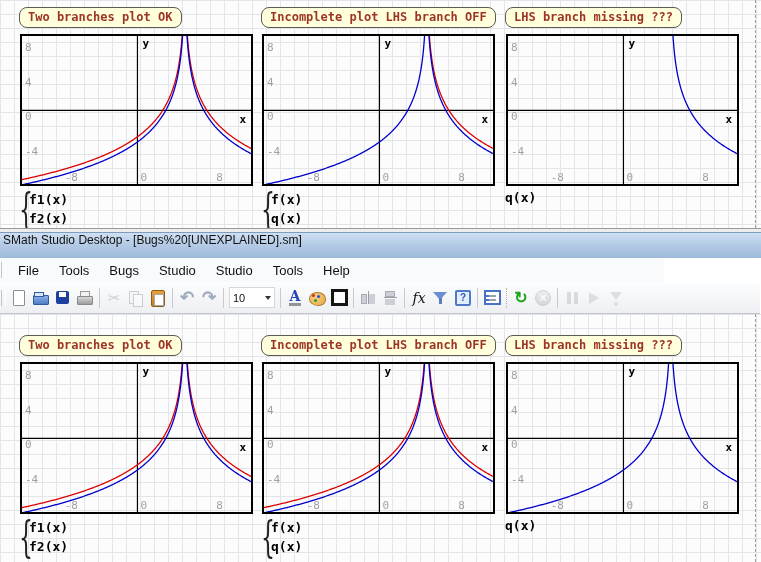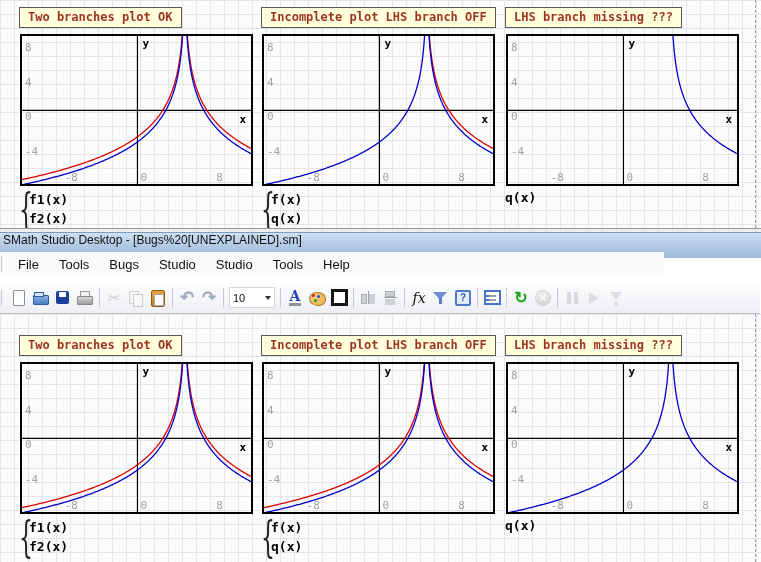--- a/index.html
+++ b/index.html
@@ -11,39 +11,39 @@
     background-image:linear-gradient(#e3e5e9 1px,transparent 1px),
                      linear-gradient(90deg,#e3e5e9 1px,transparent 1px);
     background-size:14px 14px;}
   .canvas-top{top:0;height:228px;border-bottom:1px solid #9a9a9a;}
   .canvas-bottom{top:314px;height:248px;}
   .page-break{position:absolute;top:0;bottom:0;width:0;border-left:1px dashed #9aa0a8;}
 
   
   .plot-group{position:absolute;width:238px;}
   .note-label{display:inline-block;padding:2px 8px 3px 8px;background:#ffffdc;
-    border:1px solid #5a5a50;border-radius:0;color:#9c3524;
+    border:1px solid #5a5a50;border-radius:8px;color:#9c3524;
     font-family:"DejaVu Sans Mono",monospace;font-weight:bold;font-size:12px;white-space:nowrap;}
   .plot-frame{display:block;margin-top:5px;background:transparent;}
   .plot-legend{margin-top:2px;display:flex;align-items:center;
     font-family:"DejaVu Sans Mono",monospace;font-weight:bold;font-size:13px;color:#000;}
   .legend-brace{font-family:"DejaVu Serif",serif;font-weight:normal;font-size:40px;
     line-height:40px;transform:scale(.55,1.05);transform-origin:left center;width:10px;color:#222;}
   .legend-items{display:flex;flex-direction:column;gap:2px;}
   .legend-items div{line-height:17px;}
 
   
   .frame-edge{position:absolute;left:0;top:228px;width:761px;height:4px;
     background:#ededed;border-top:1px solid #9a9a9a;box-sizing:border-box;}
   .titlebar{position:absolute;left:0;top:232px;width:761px;height:26px;
     background:linear-gradient(#cfe0f2 0%,#b5cbe6 45%,#9db9da 100%);
     border-top:1px solid #7e9cbe;box-sizing:border-box;
     display:flex;font-size:12px;color:#111;}
   .titlebar .title-text{padding-left:3px;white-space:nowrap;}
-  .menubar{position:absolute;left:0;top:252px;width:664px;height:24px;background:#f8fafb;
+  .menubar{position:absolute;left:0;top:258px;width:664px;height:24px;background:#f8fafb;
     display:flex;align-items:center;font-size:13px;color:#111;}
   .menubar .grip, .toolbar .grip{width:3px;height:16px;border-left:1px solid #c2c6ca;
     border-right:1px solid #fff;margin:0 2px 0 1px;}
   .menu-item{padding:3px 10px;cursor:default;}
   .toolbar{position:absolute;left:0;top:282px;width:760px;height:32px;
     background:linear-gradient(#fcfdfe,#edeff2);border-bottom:1px solid #bfc4c9;
     box-sizing:border-box;display:flex;align-items:center;}
   .tb-sep{width:0;height:20px;border-left:1px solid #c6cacf;margin:0 3px;}
   .tb-sep.dotted{border-left:1px dotted #aeb2b6;}
 

